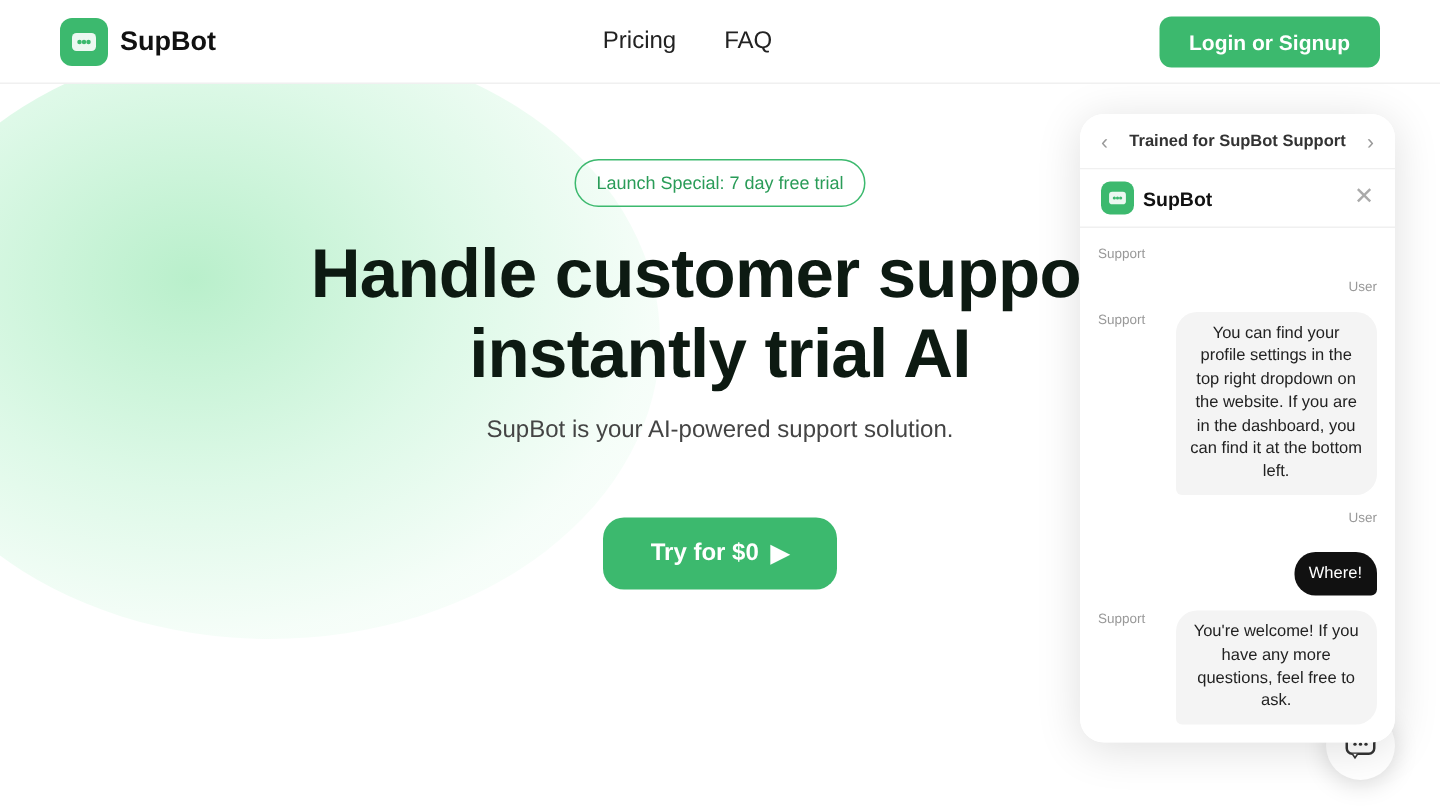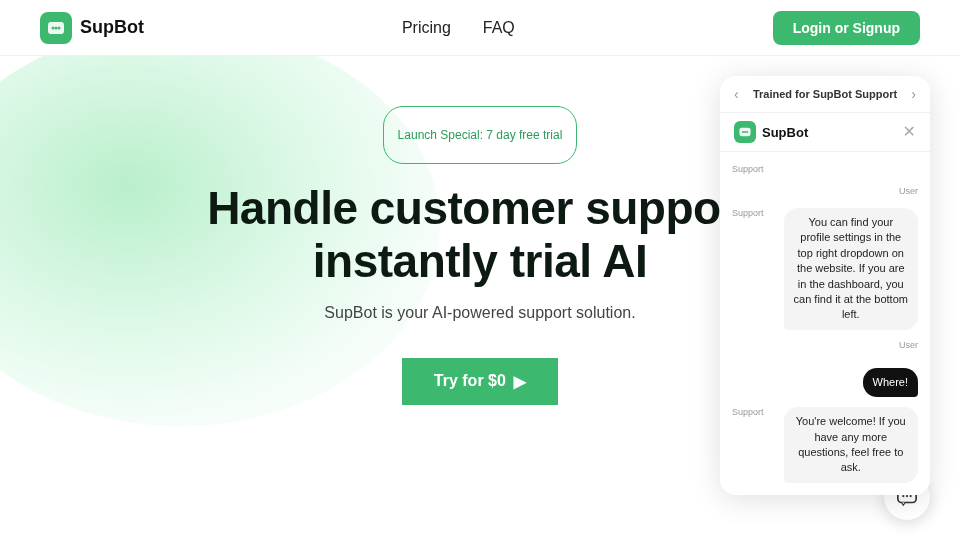--- a/index.html
+++ b/index.html
@@ -105,21 +105,21 @@
       flex-direction: column;
       align-items: center;
       padding: 0 20px;
       max-width: 640px;
       margin: 0 auto;
     }
 
     .launch-badge {
       border: 1px solid #3cb96e;
       border-radius: 20px;
-      padding: 21px 14px;
+      padding: 8px 14px;
       font-size: 12px;
       color: #2a9c58;
       font-weight: 500;
       margin-bottom: 18px;
       background: transparent;
     }
 
     .hero-title {
       font-size: 46px;
       font-weight: 800;
@@ -135,28 +135,29 @@
       color: #444;
       text-align: center;
       margin-bottom: 36px;
       font-weight: 400;
     }
 
     .btn-try {
       background: #3cb96e;
       color: #fff;
       border: none;
-      border-radius: 0;
+      border-radius: 14px;
       padding: 14px 32px;
       font-size: 16px;
       font-weight: 600;
       cursor: pointer;
       display: flex;
       align-items: center;
       gap: 8px;
+      margin-top: 13px;
     }
     .btn-try-arrow {
       font-size: 16px;
     }
 
     
     .chat-widget {
       position: absolute;
       right: 30px;
       top: 20px;

